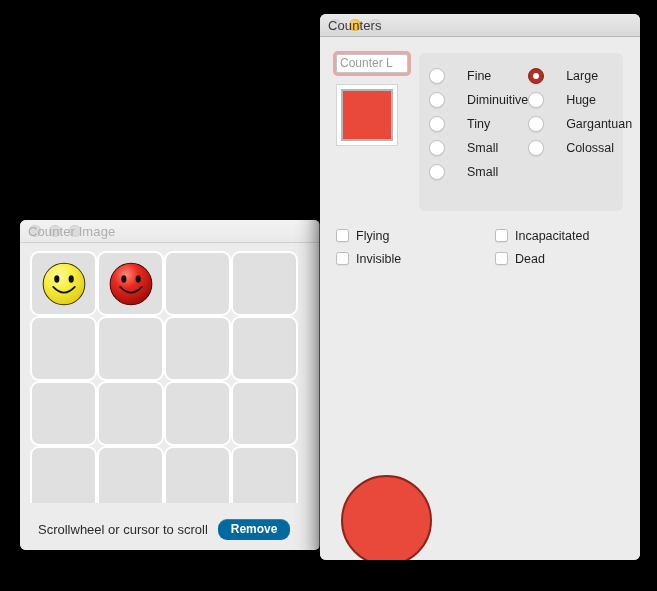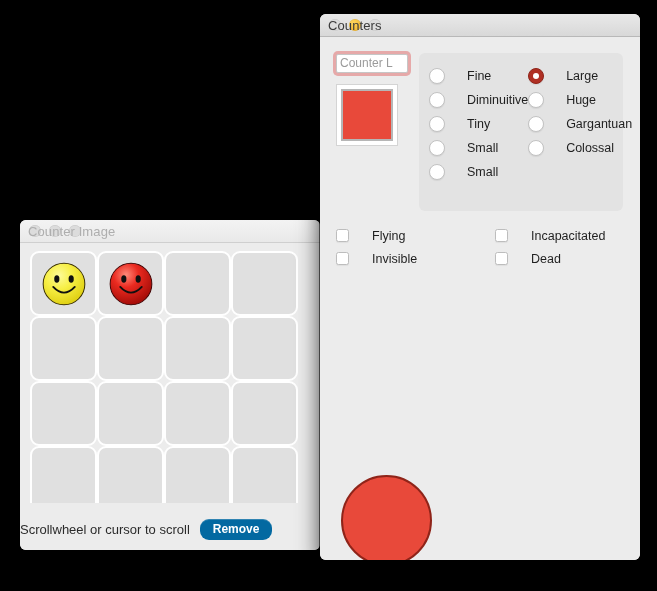--- a/index.html
+++ b/index.html
@@ -119,20 +119,21 @@
     background: transparent;
   }
 
   .bottom-bar {
     position: absolute;
     left: 0; right: 0;
     bottom: 0;
     height: 44px;
     display: flex;
     align-items: center;
+    padding-left: 18px;
   }
   .hint-text {
     font-size: 13px;
     color: #2b2b2b;
   }
   .remove-button {
     margin-left: 10px;
     background: #0369a1;
     color: #ffffff;
     font-size: 12px;
@@ -263,21 +264,21 @@
     width: 13px;
     height: 13px;
     box-sizing: border-box;
     background: #ffffff;
     border: 1px solid #bdbdbd;
     border-radius: 2.5px;
     box-shadow: 0 1px 1px rgba(0,0,0,0.06);
     flex: 0 0 auto;
   }
   .check-text {
-    margin-left: 23px;
+    margin-left: 7px;
     font-size: 12.5px;
     color: #1f1f1f;
   }
 
   .preview-circle {
     position: absolute;
     left: 21px;
     top: 438px;
     width: 91px;
     height: 91px;

